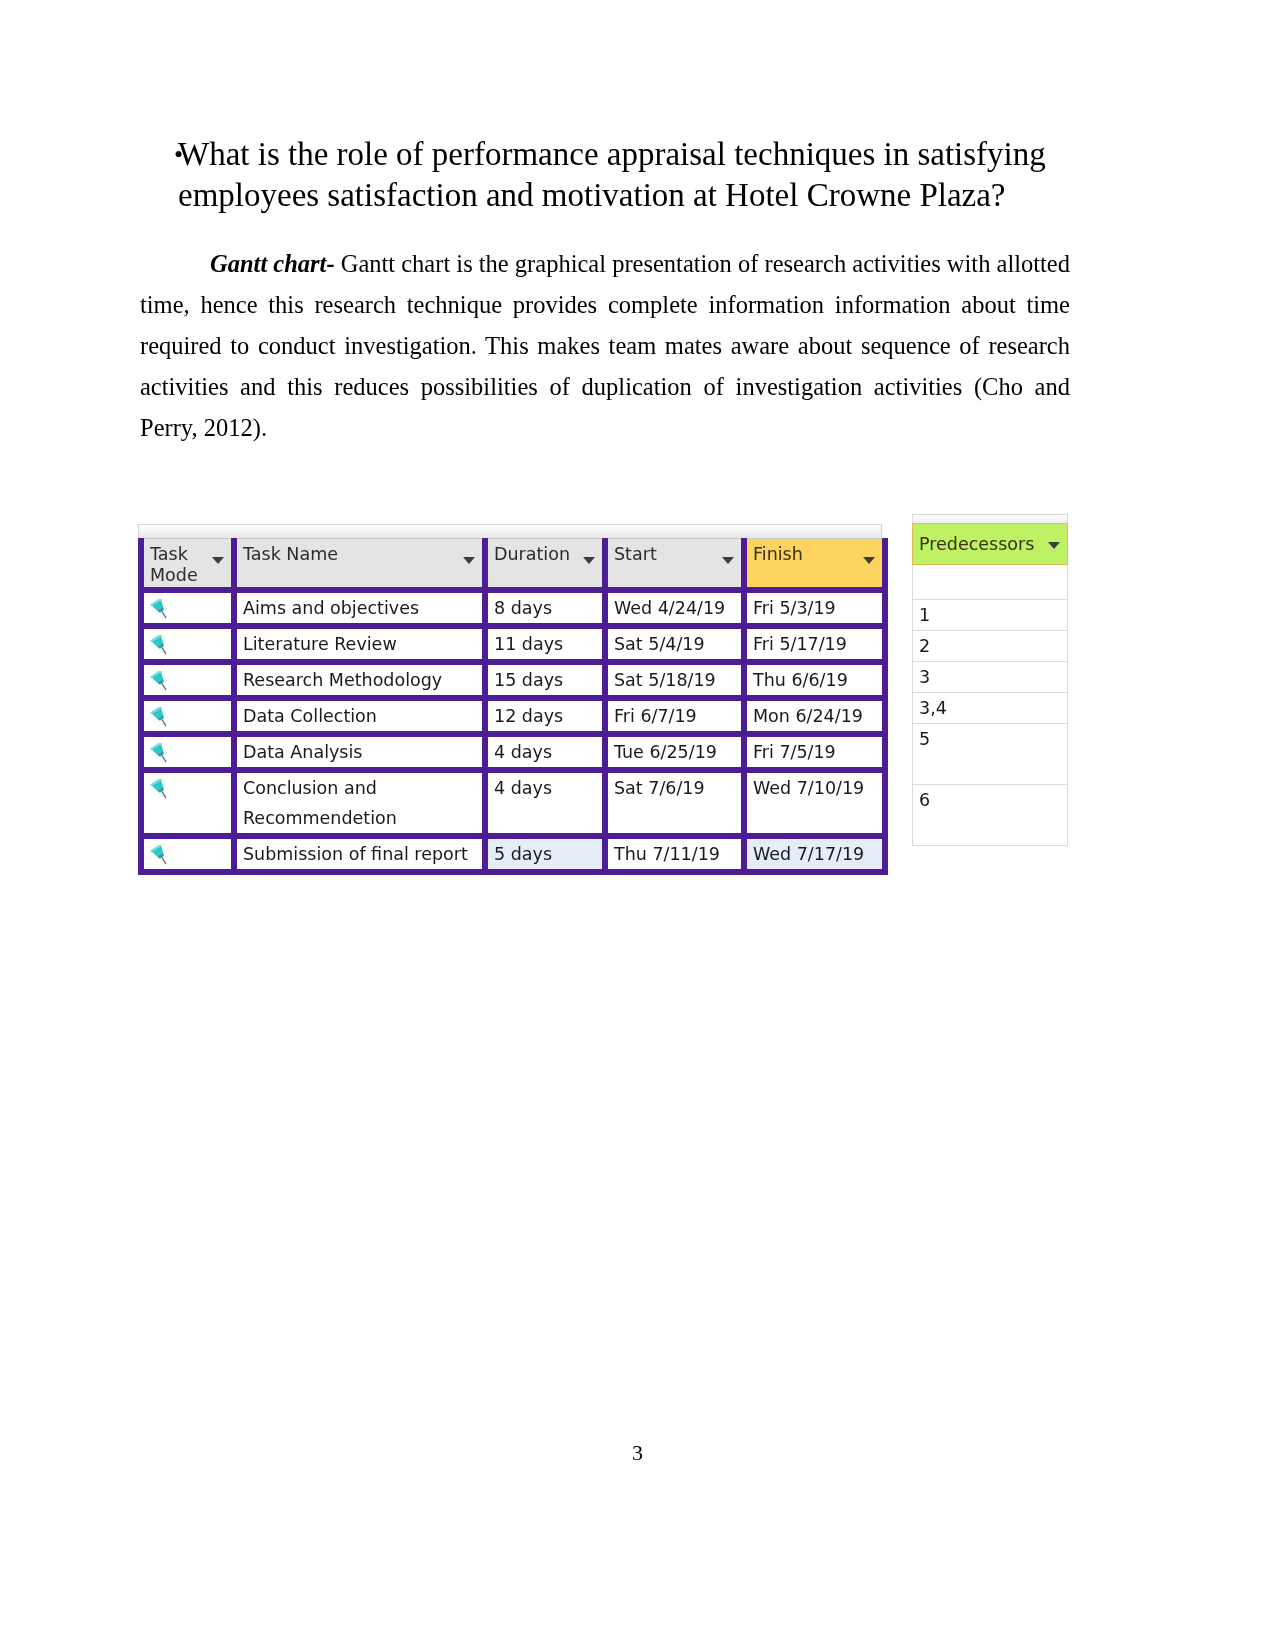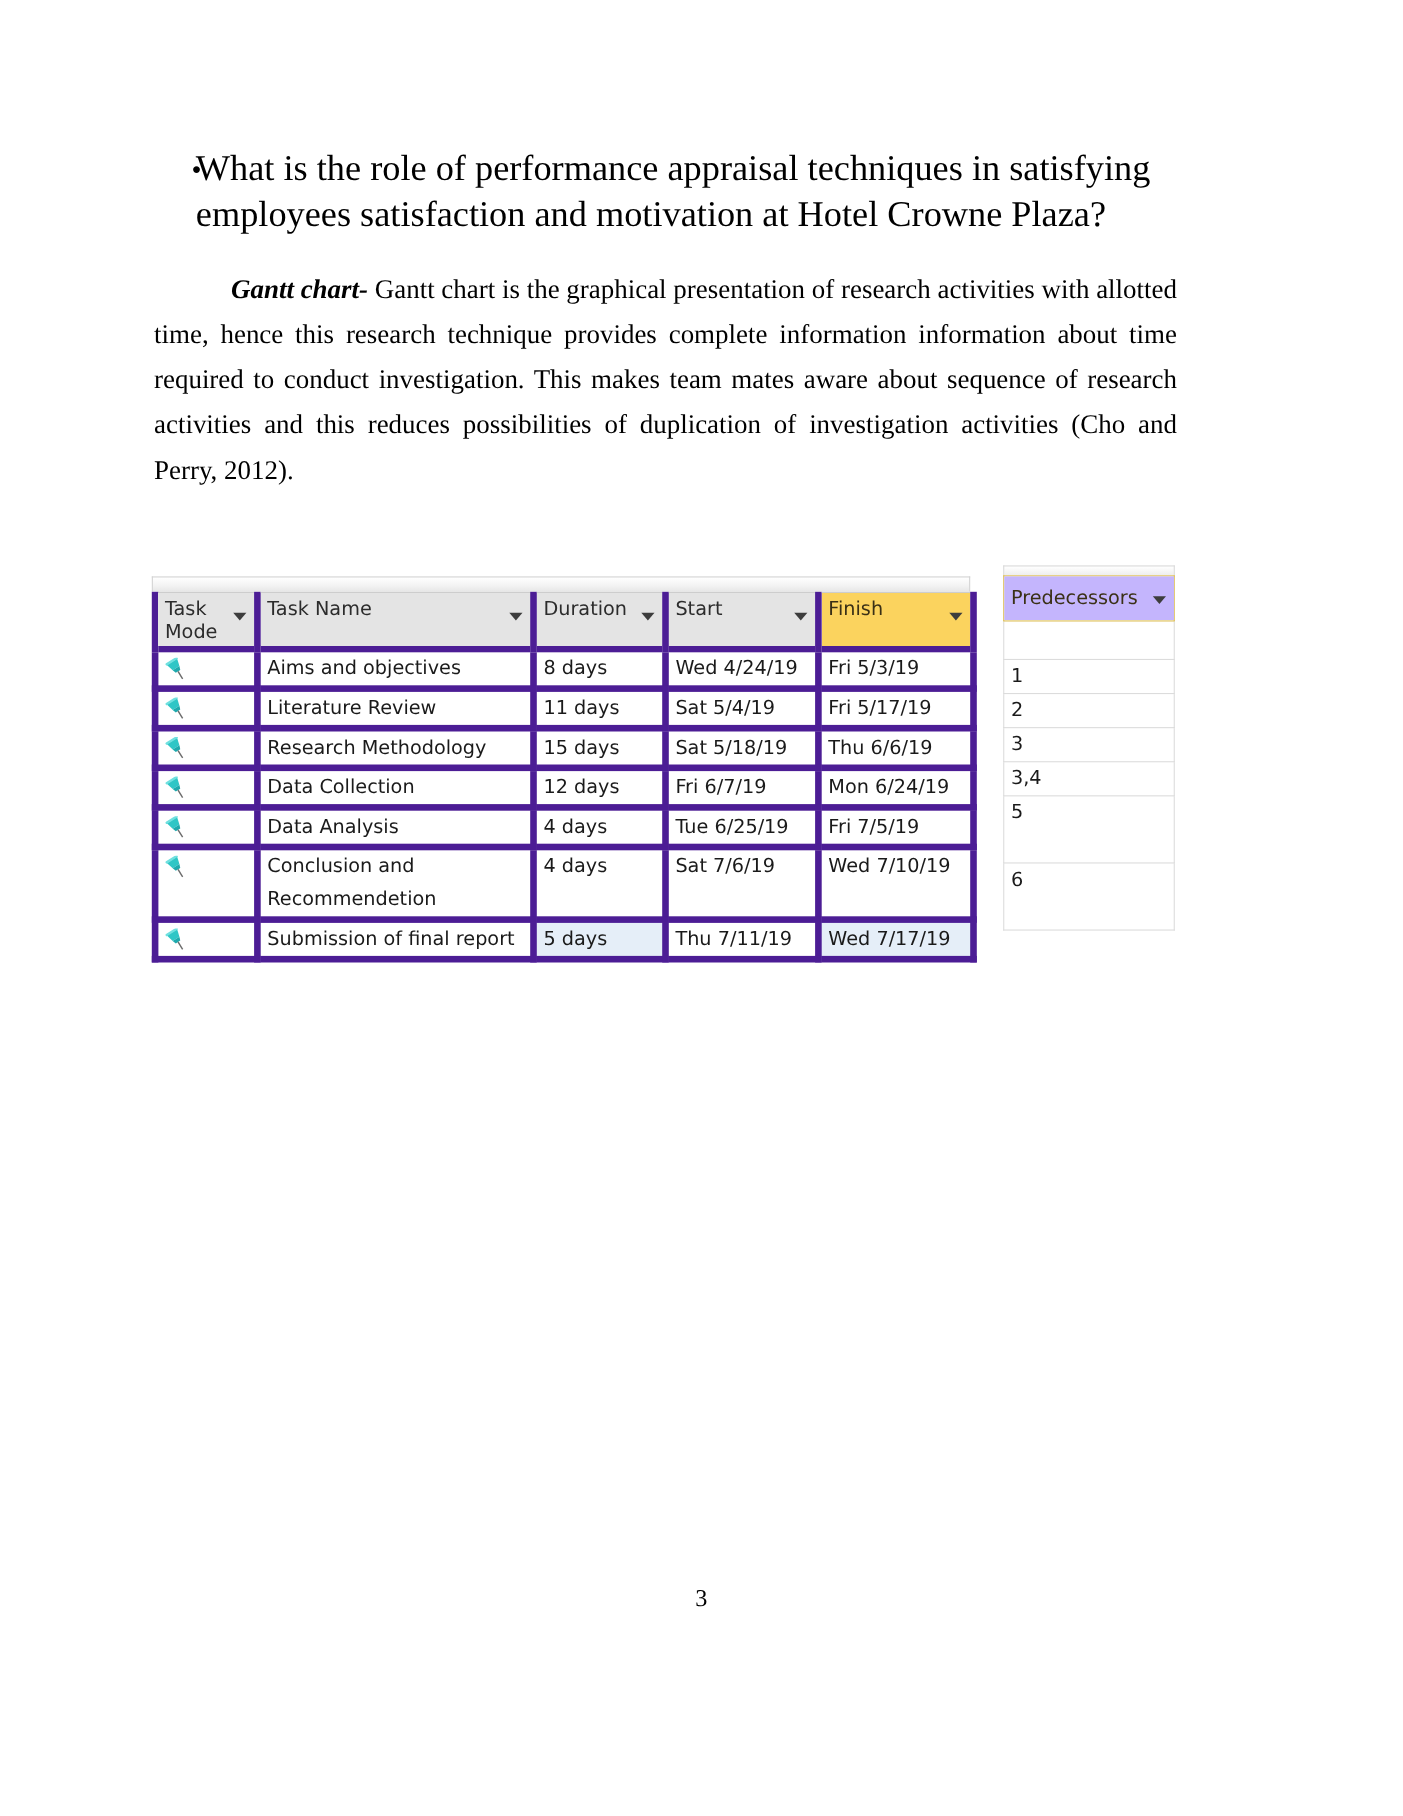--- a/index.html
+++ b/index.html
@@ -181,21 +181,21 @@
   table.pred {
     border-collapse: collapse;
     width: 156px;
     table-layout: fixed;
     font-family: "DejaVu Sans", sans-serif;
     font-size: 17.5px;
     color: #1a1a1a;
     background: #ffffff;
   }
   table.pred th {
-    background: #c4b5fd;
+    background: #bef264;
     border: 1px solid #ddbe55;
     text-align: left;
     font-weight: normal;
     height: 40px;
     position: relative;
     color: #3a3016;
     padding: 0 10px 0 6px;
   }
   table.pred td {
     border: 1px solid #dcdcdc;

